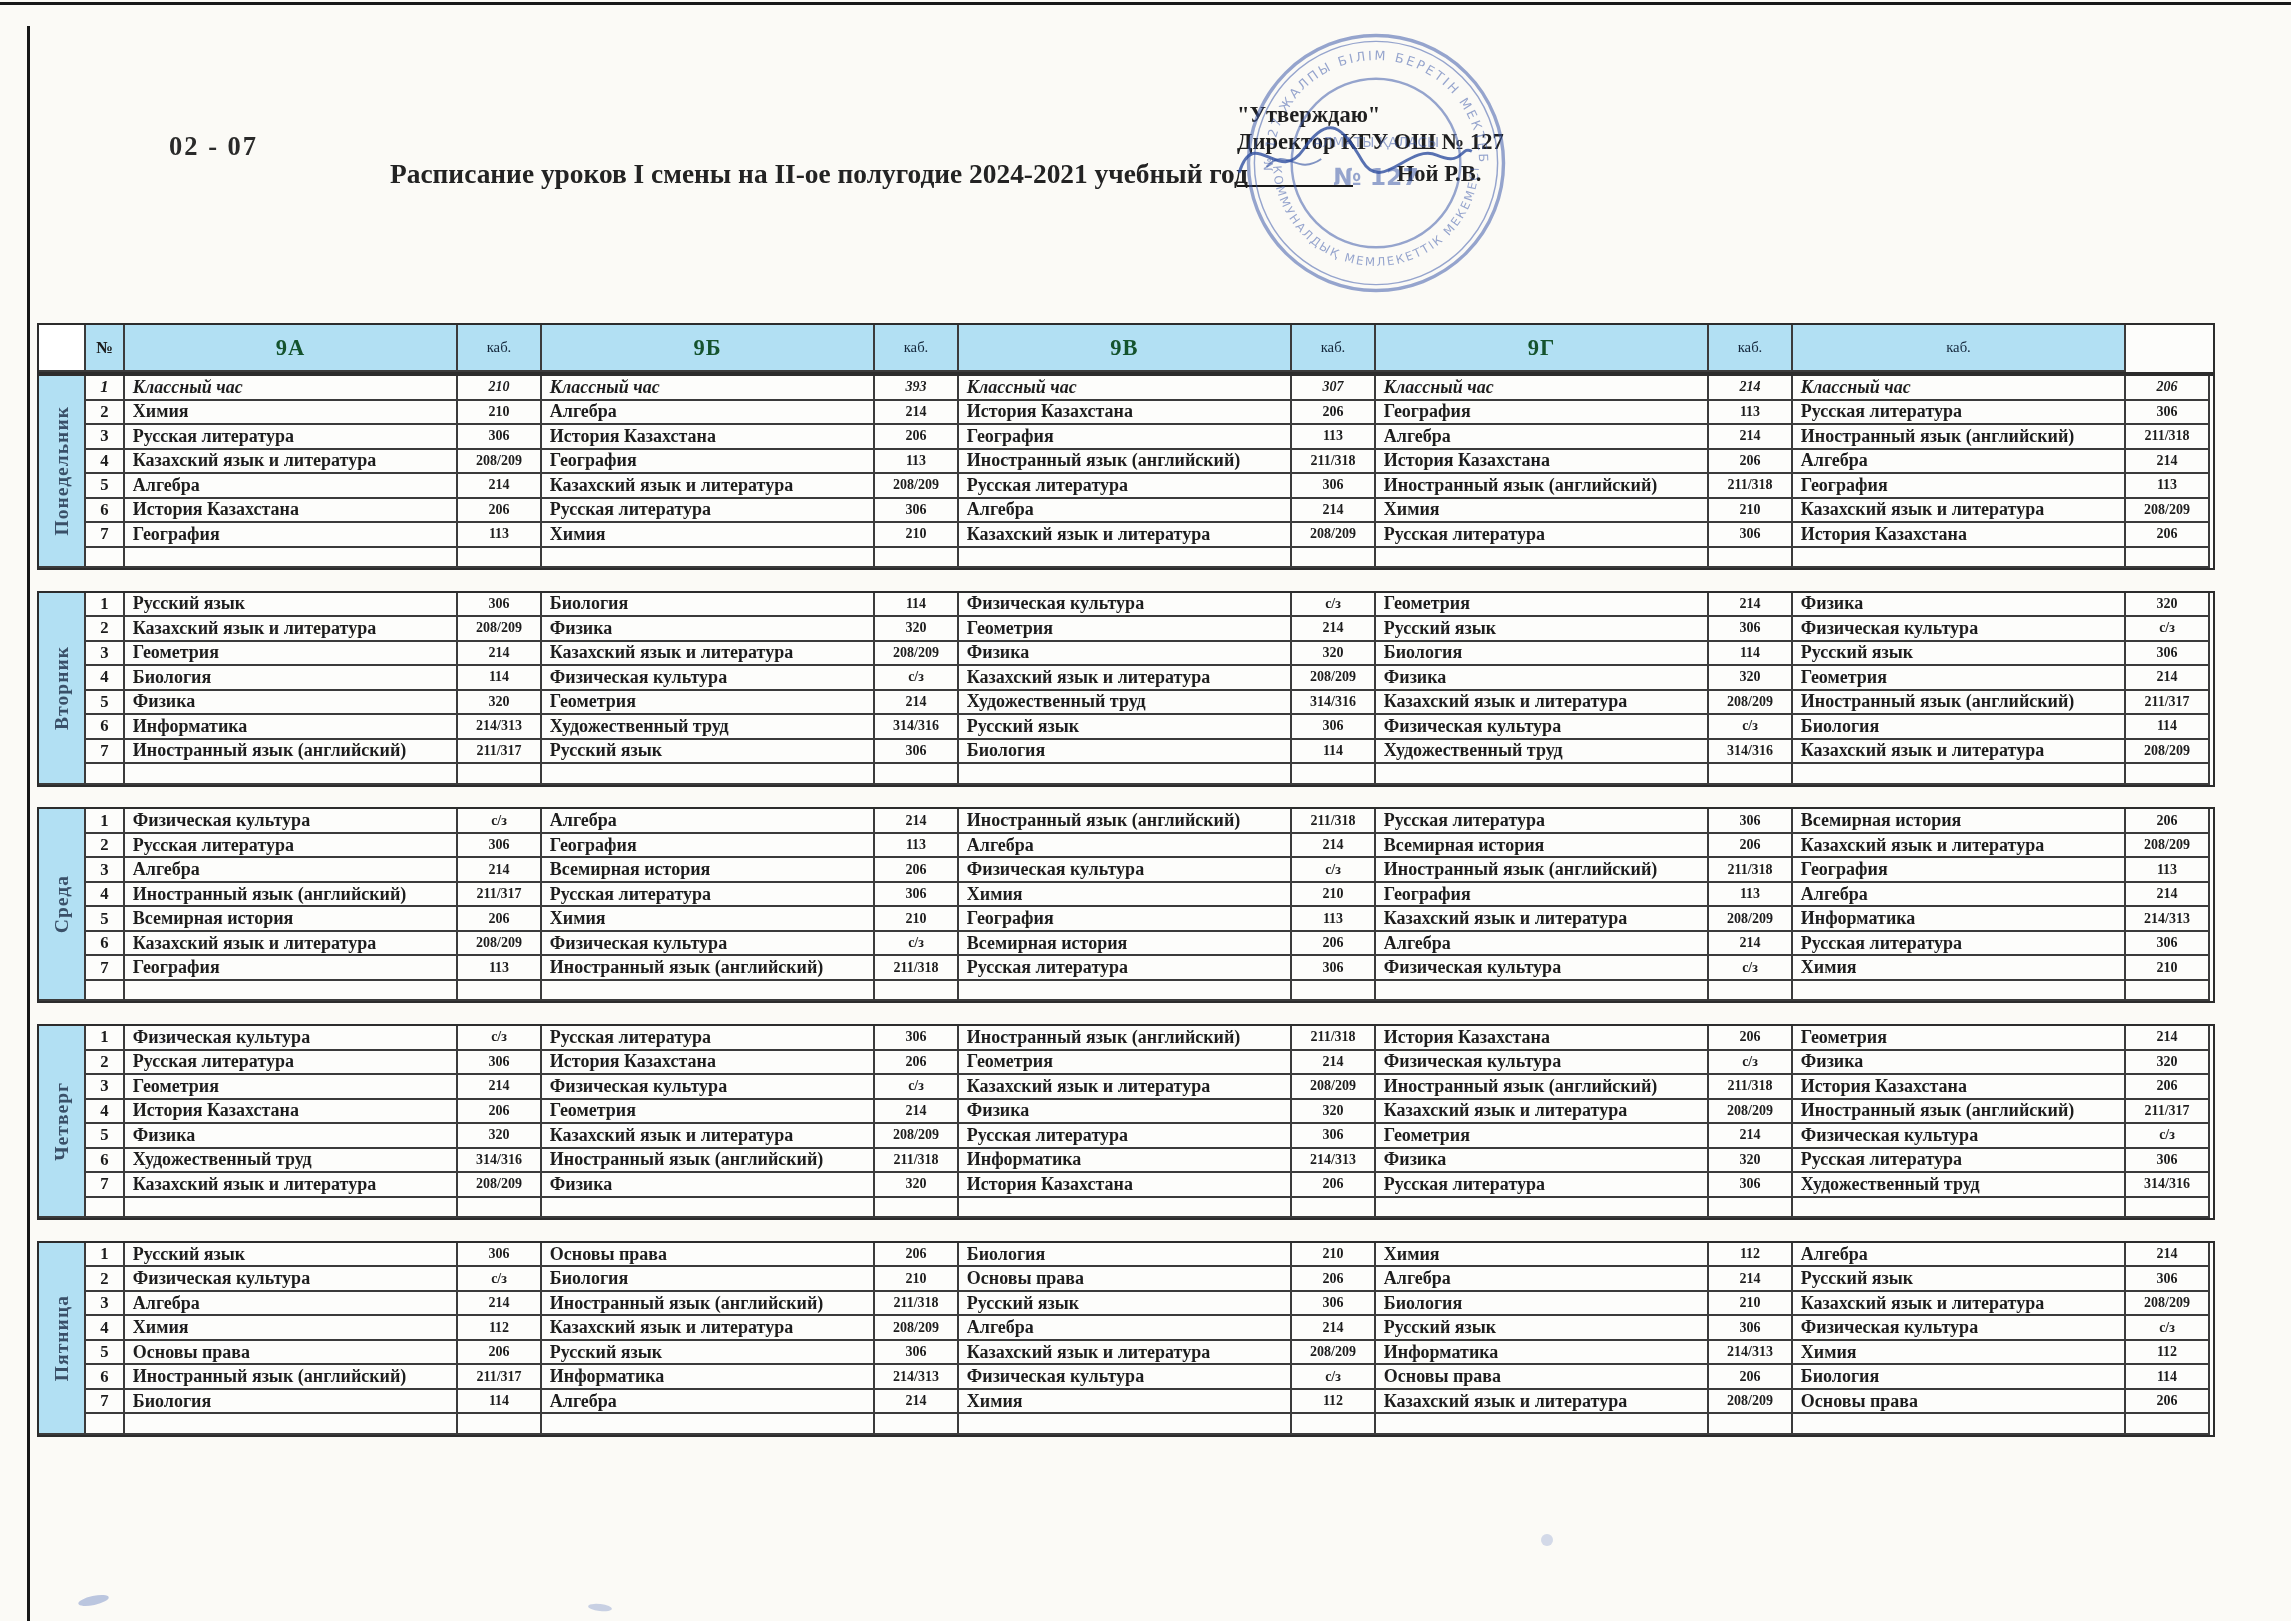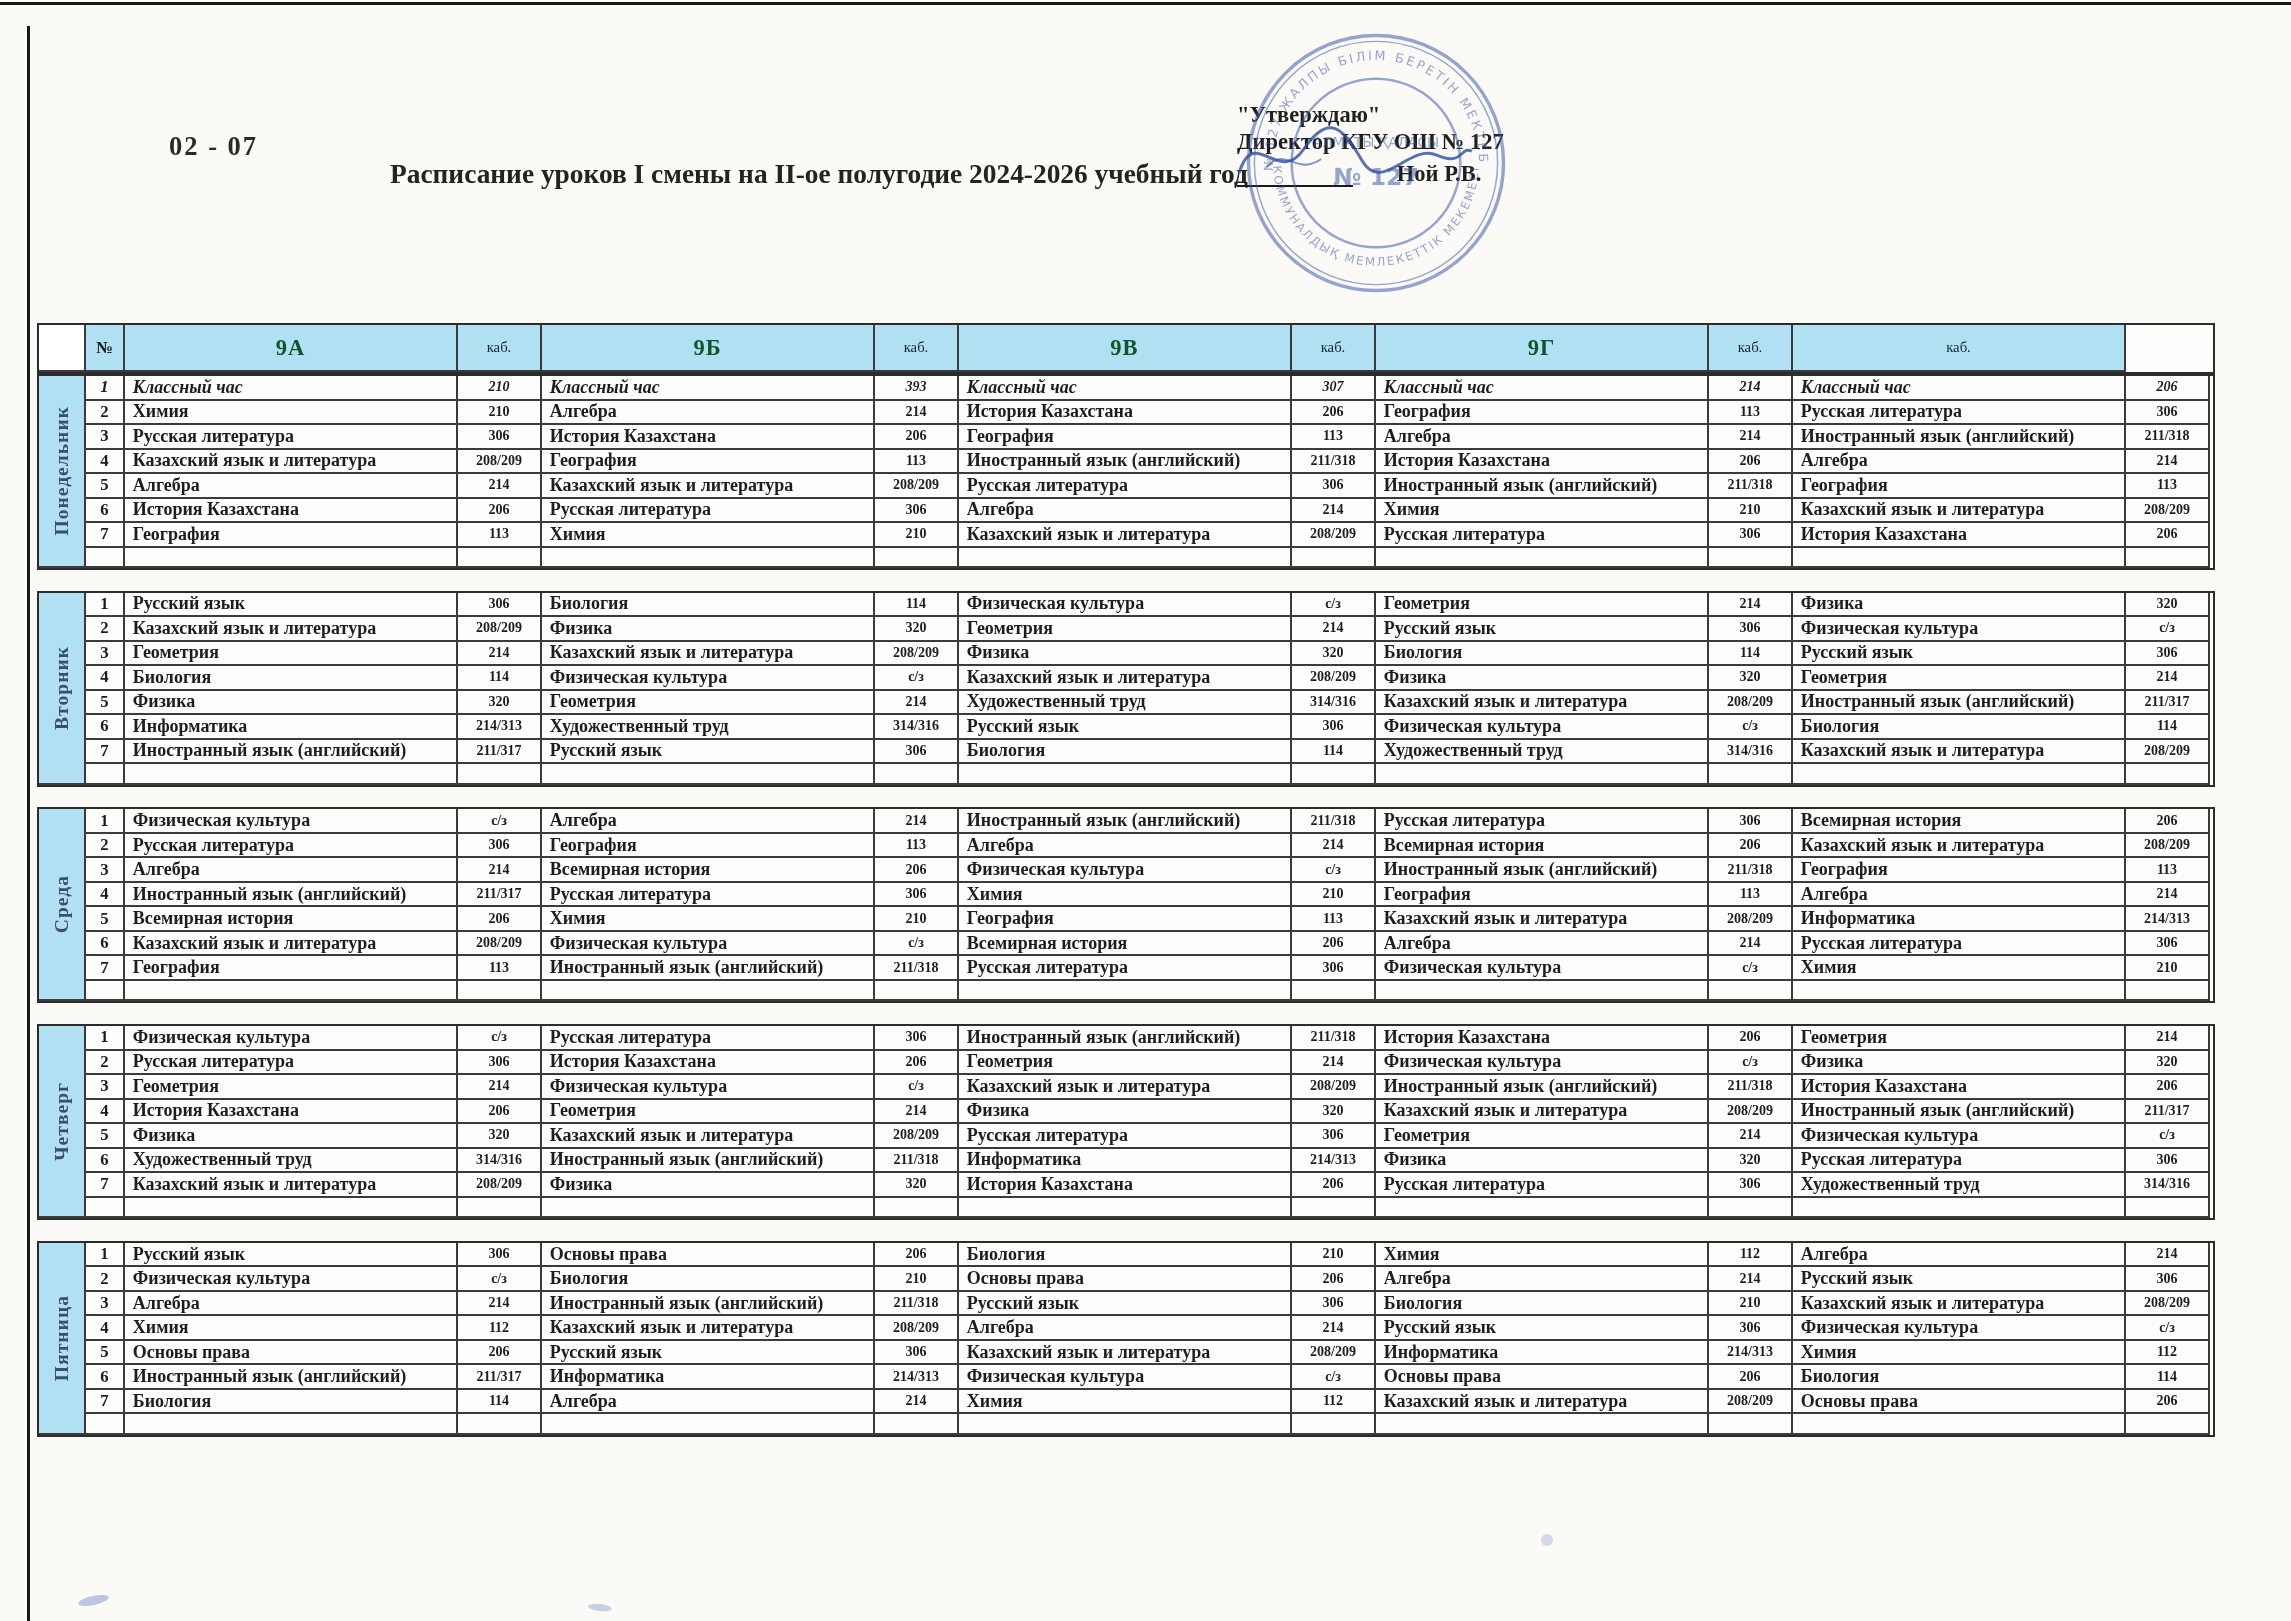--- a/index.html
+++ b/index.html
@@ -79,21 +79,21 @@
   .smudge.s3{left:1541px;top:1534px;width:11.8px;height:11.8px;background:rgba(70,100,180,.22);}
 </style>
 </head>
 <body>
 
 <div class="page">
   <div class="frame-top"></div>
   <div class="frame-left"></div>
 
   <div class="doc-number">02 - 07</div>
-  <div class="title">Расписание уроков I смены на II-ое полугодие 2024-2026 учебный год</div>
+  <div class="title">Расписание уроков I смены на II-ое полугодие 2024-2021 учебный год</div>
 
   <div class="approval">
     <div>"Утверждаю"</div>
     <div>Директор КГУ ОШ № 127</div>
     <div class="sig-row">
       <span class="sig-line"></span>
       <span>Ной Р.В.</span>
     </div>
   </div>
 

